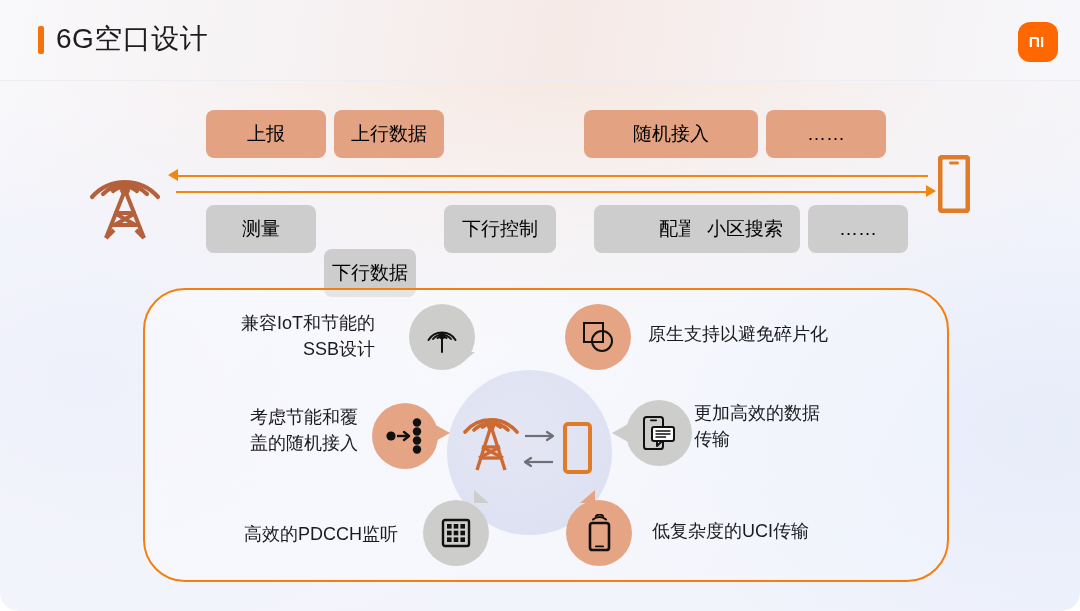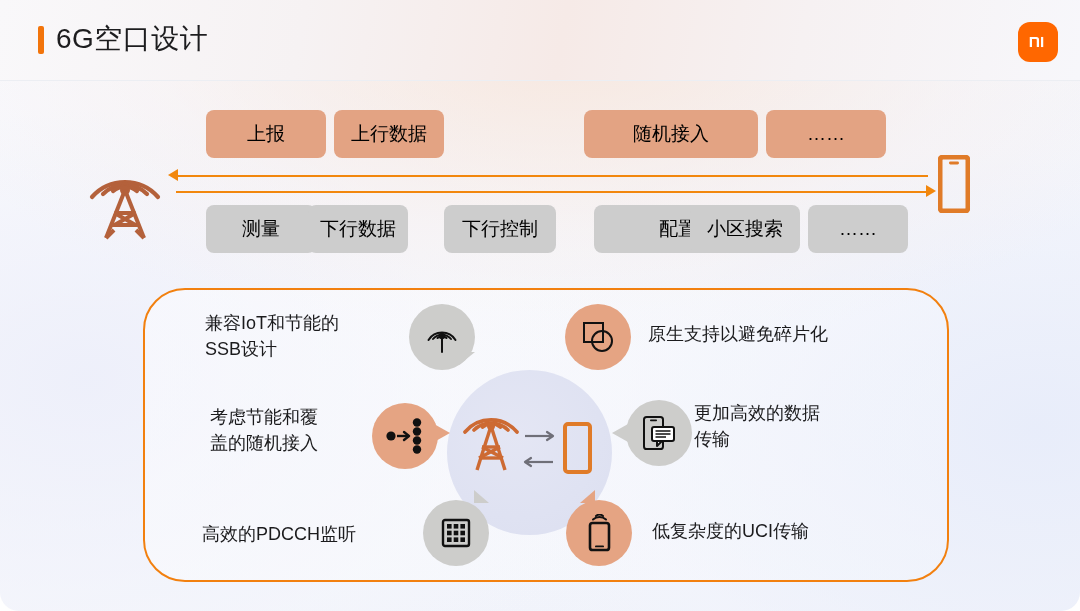--- a/index.html
+++ b/index.html
@@ -71,21 +71,21 @@
     display:flex;align-items:center;justify-content:center;
   }
   .bubble.orange{background:#e5a483;}
   .bubble.gray{background:#cdcdcb;}
   .tail{position:absolute;width:0;height:0;}
 
   .flabel{
     position:absolute;font-size:18px;color:#1b1b1d;line-height:1.45;
     white-space:pre-line;
   }
-  .flabel.right-al{}
+  .flabel.right-al{text-align:right;}
 </style>
 </head>
 <body>
 
 <div id="slide">
 
   <div id="header">
     <div id="title-bar"></div>
     <div id="page-title">6G空口设计</div>
     <div id="logo">
@@ -127,21 +127,21 @@
   <div class="chip up" style="left:584px;width:174px;">随机接入</div>
   <div class="chip up" style="left:766px;width:120px;">……</div>
 
   <div class="flowline" style="left:176px;top:175px;width:752px;"></div>
   <div class="arrowhead" style="left:168px;top:169px;border-top:6px solid transparent;border-bottom:6px solid transparent;border-right:10px solid #f2870d;"></div>
 
   <div class="flowline" style="left:176px;top:191px;width:752px;"></div>
   <div class="arrowhead" style="left:926px;top:185px;border-top:6px solid transparent;border-bottom:6px solid transparent;border-left:10px solid #f2870d;"></div>
 
   <div class="chip down" style="left:206px;width:110px;">测量</div>
-  <div class="chip down" style="left:308px;width:100px;">下行数据</div>
+  <div class="chip down" style="left:324px;width:92px;margin-top:44px;">下行数据</div>
   <div class="chip down" style="left:444px;width:112px;">下行控制</div>
   <div class="chip down" style="left:594px;width:118px;padding-left:44px;">配置获取</div>
   <div class="chip down" style="left:690px;width:110px;">小区搜索</div>
   <div class="chip down" style="left:808px;width:100px;">……</div>
 
   <div id="panel"></div>
 
   <div id="hub">
     <svg id="hub-inner" viewBox="0 0 165 165">
       <g fill="none" stroke="#cd6a33" stroke-width="3.6" stroke-linecap="round">

